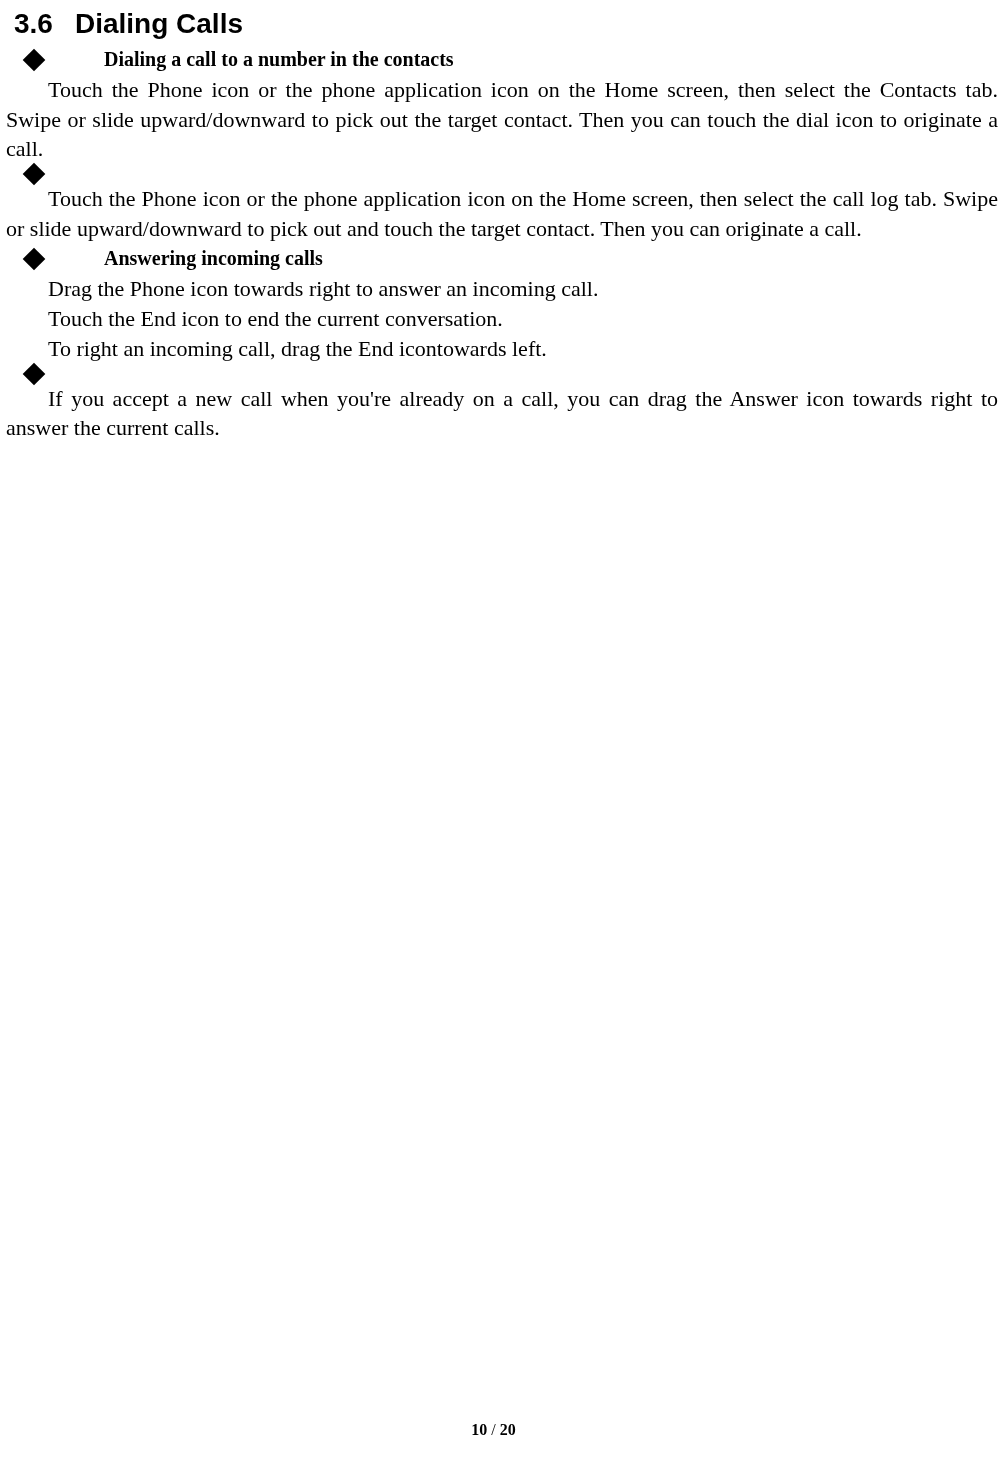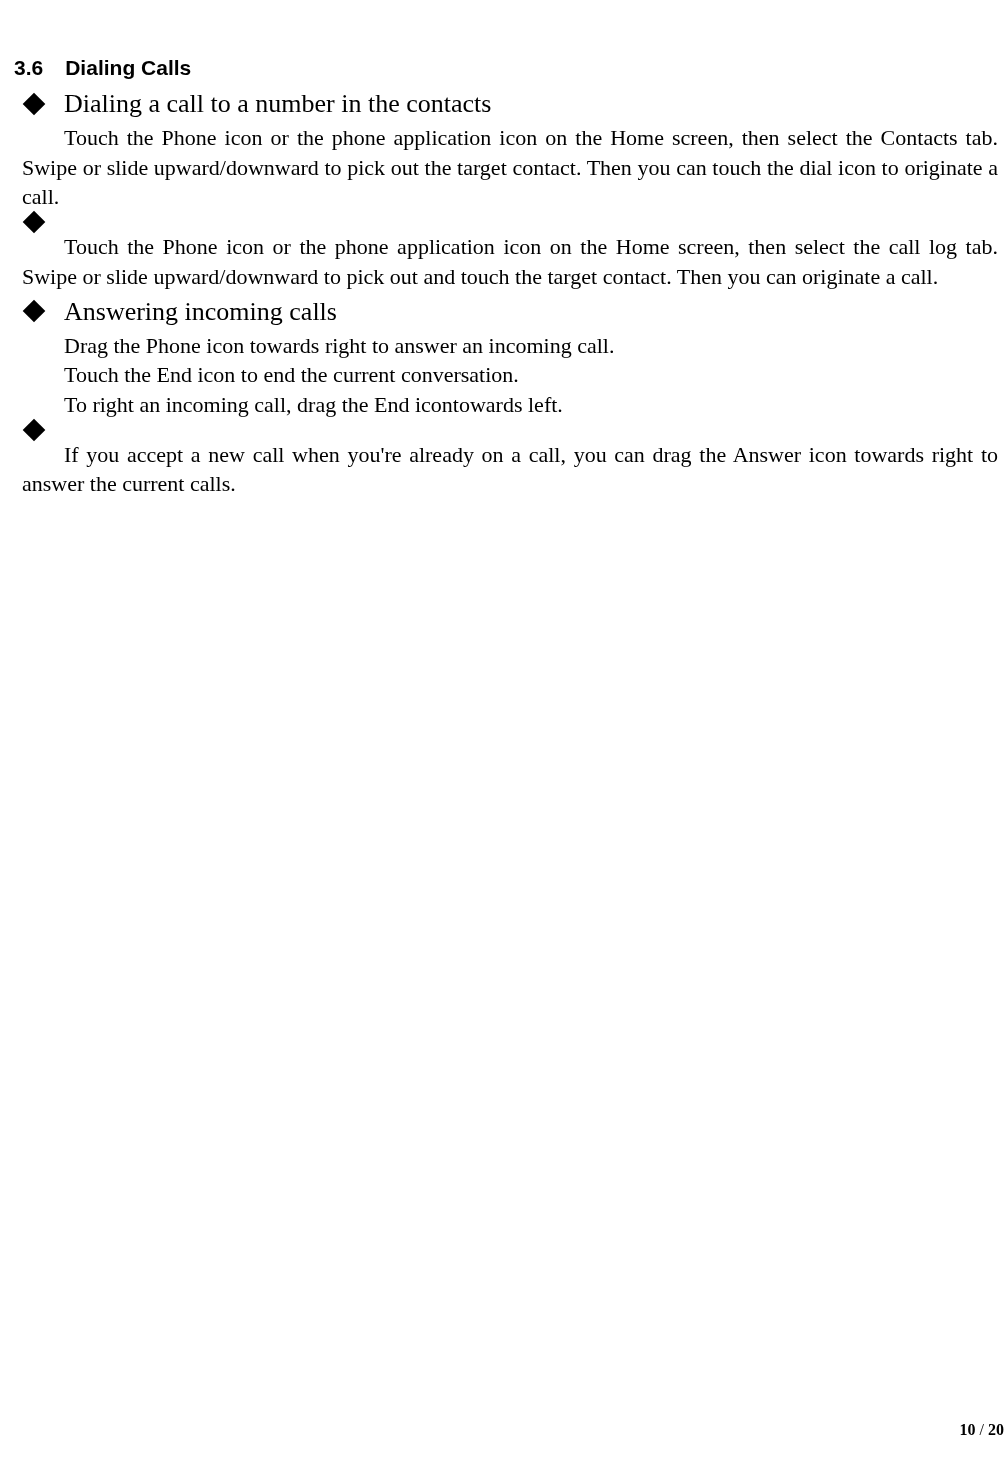--- a/index.html
+++ b/index.html
@@ -12,24 +12,23 @@
       height: 1459px;
       background: white;
       font-family: "Times New Roman", Times, serif;
       color: #000;
       position: relative;
       padding: 8px 6px 0 6px;
     }
     .section-header {
       font-family: Arial, Helvetica, sans-serif;
       font-weight: bold;
-      font-size: 21px;
+      font-size: 28px;
       margin-bottom: 6px;
       padding-left: 8px;
-      margin-top: 48px;
     }
     .section-number {
       display: inline-block;
       margin-right: 22px;
     }
     .bullet-line {
       display: flex;
       align-items: center;
       padding-left: 20px;
       margin-top: 2px;
@@ -38,40 +37,40 @@
     .diamond {
       display: inline-block;
       width: 16px;
       height: 16px;
       background: #000;
       transform: rotate(45deg);
       margin-right: 22px;
       flex-shrink: 0;
     }
     .bullet-text {
-      font-weight: normal;
-      font-size: 26px;
+      font-weight: bold;
+      font-size: 20px;
       line-height: 1.35;
+      margin-left: 40px;
     }
     .body-text {
       font-size: 22px;
       line-height: 1.35;
       text-align: justify;
       text-justify: inter-word;
     }
     .body-text.indent {
       text-indent: 42px;
-      margin-left: 16px;
     }
     .footer {
       position: absolute;
       bottom: 20px;
       left: 0;
-      right: 0;
-      text-align: right;
+      right: 17px;
+      text-align: center;
       font-size: 16px;
     }
     .footer .bold {
       font-weight: bold;
     }
   </style>
 </head>
 <body>
 
 <div class="section-header">

